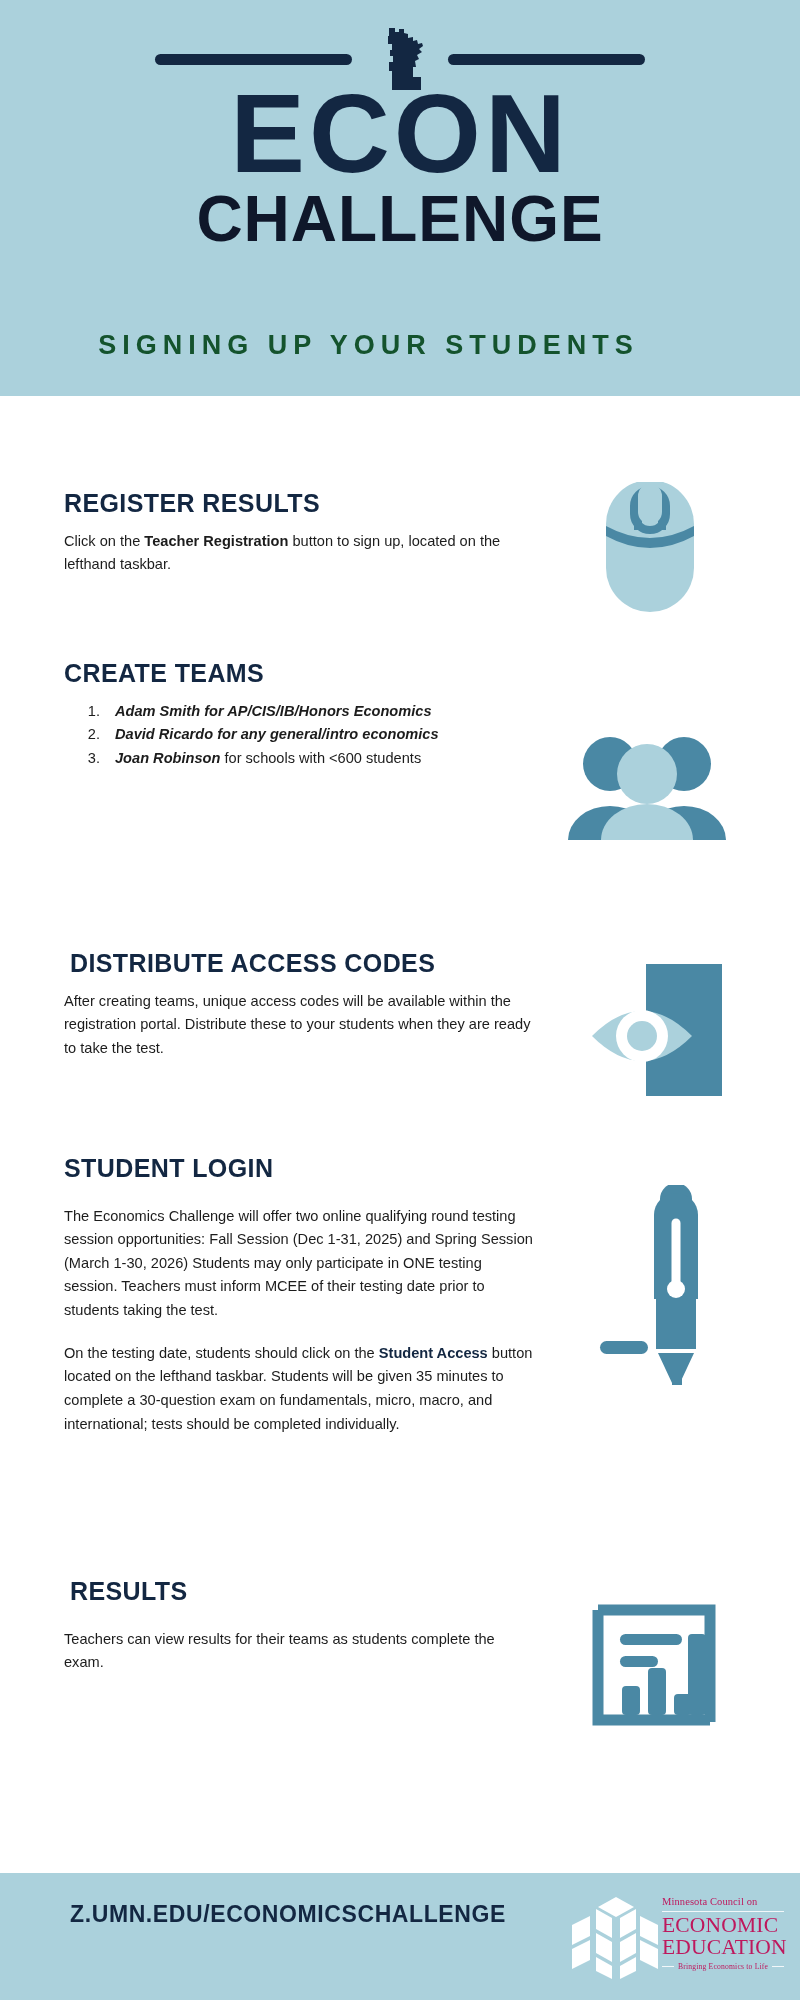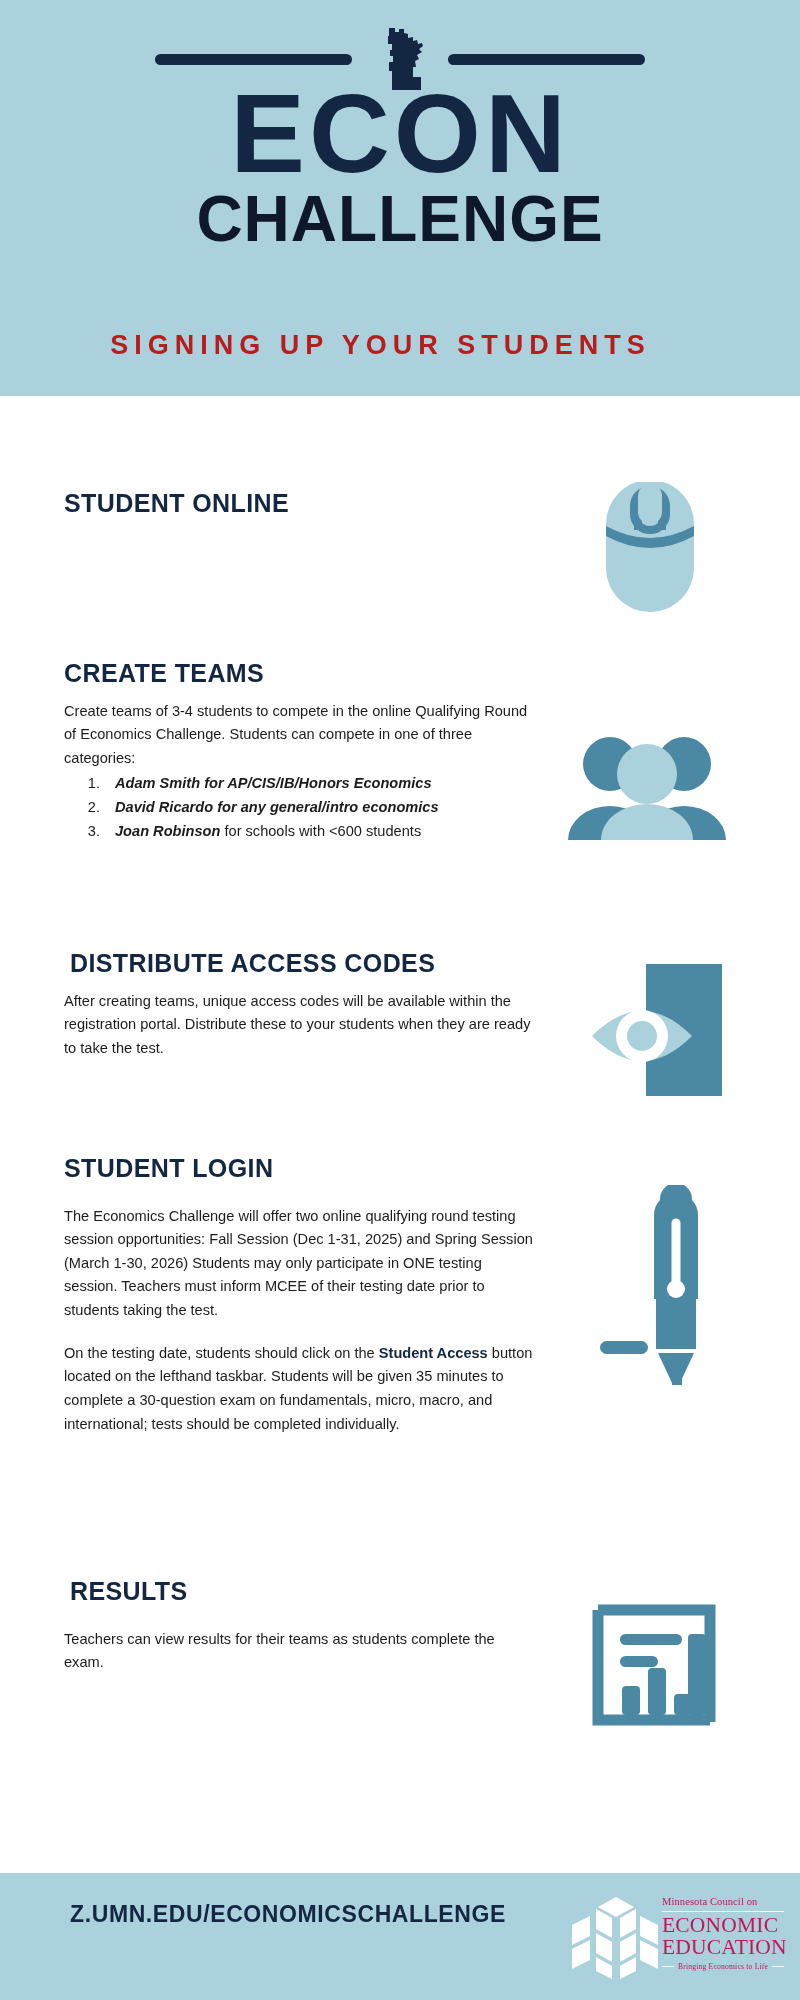--- a/index.html
+++ b/index.html
@@ -77,26 +77,25 @@
     color: #0f172a;
     line-height: 1.0;
     margin-top: 2px;
   }
   .header-sub {
     position: absolute;
     left: 0;
     top: 330px;
     width: 737px;
     text-align: center;
-    color: #b91c1c;
+    color: #14532d;
     font-family: "Liberation Sans", sans-serif;
     font-weight: bold;
     font-size: 27px;
     letter-spacing: 6px;
-    margin-left: 12px;
   }
 
   
   .section {
     position: absolute;
     left: 0;
     width: 800px;
     box-sizing: border-box;
   }
   .section .text-col {
@@ -227,39 +226,41 @@
         </svg>
       </div>
       <div class="econ-word">ECON</div>
       <div class="challenge-word">CHALLENGE</div>
     </div>
     <div class="header-sub">SIGNING UP YOUR STUDENTS</div>
   </div>
 
   <div class="section" style="top:490px;">
     <div class="text-col">
-      <div class="sec-title">STUDENT ONLINE</div>
+      <div class="sec-title">REGISTER RESULTS</div>
+      <p class="body-text">
+        <span>Click on the </span><b>Teacher Registration</b><span> button to sign up, located on the lefthand taskbar.</span>
+      </p>
     </div>
     <div class="icon-box" style="left:592px; top:-8px;">
       <svg width="116" height="130" viewBox="0 0 116 130">
         <rect x="46" y="2" width="24" height="40" rx="12" fill="#abd1dc"></rect>
         <path d="M14 42 a44 44 0 0 1 88 0 v44 a44 44 0 0 1 -88 0 z" fill="#abd1dc"></path>
         <path d="M14 44 q44 24 88 0 v10 q-44 24 -88 0 z" fill="#4a88a4"></path>
         <rect x="42" y="14" width="8" height="34" fill="#4a88a4"></rect>
         <rect x="66" y="14" width="8" height="34" fill="#4a88a4"></rect>
         <rect x="42" y="8" width="32" height="40" rx="16" fill="none" stroke="#4a88a4" stroke-width="8"></rect>
         <rect x="46" y="2" width="24" height="40" rx="12" fill="#abd1dc"></rect>
       </svg>
     </div>
   </div>
 
   <div class="section" style="top:660px;">
     <div class="text-col">
       <div class="sec-title">CREATE TEAMS</div>
-      <p class="body-text">Create teams of 3-4 students to compete in the online Qualifying Round of Economics Challenge. Students can compete in one of three categories:</p>
       <ol class="cats">
         <li><em>Adam Smith for AP/CIS/IB/Honors Economics</em><span></span></li>
         <li><em>David Ricardo for any general/intro economics</em><span></span></li>
         <li><em>Joan Robinson</em><span> for schools with &lt;600 students</span></li>
       </ol>
     </div>
     <div class="icon-box" style="left:552px; top:64px;">
       <svg width="190" height="116" viewBox="0 0 190 116">
         <g fill="#4a88a4">
           <circle cx="58" cy="40" r="27"></circle>

